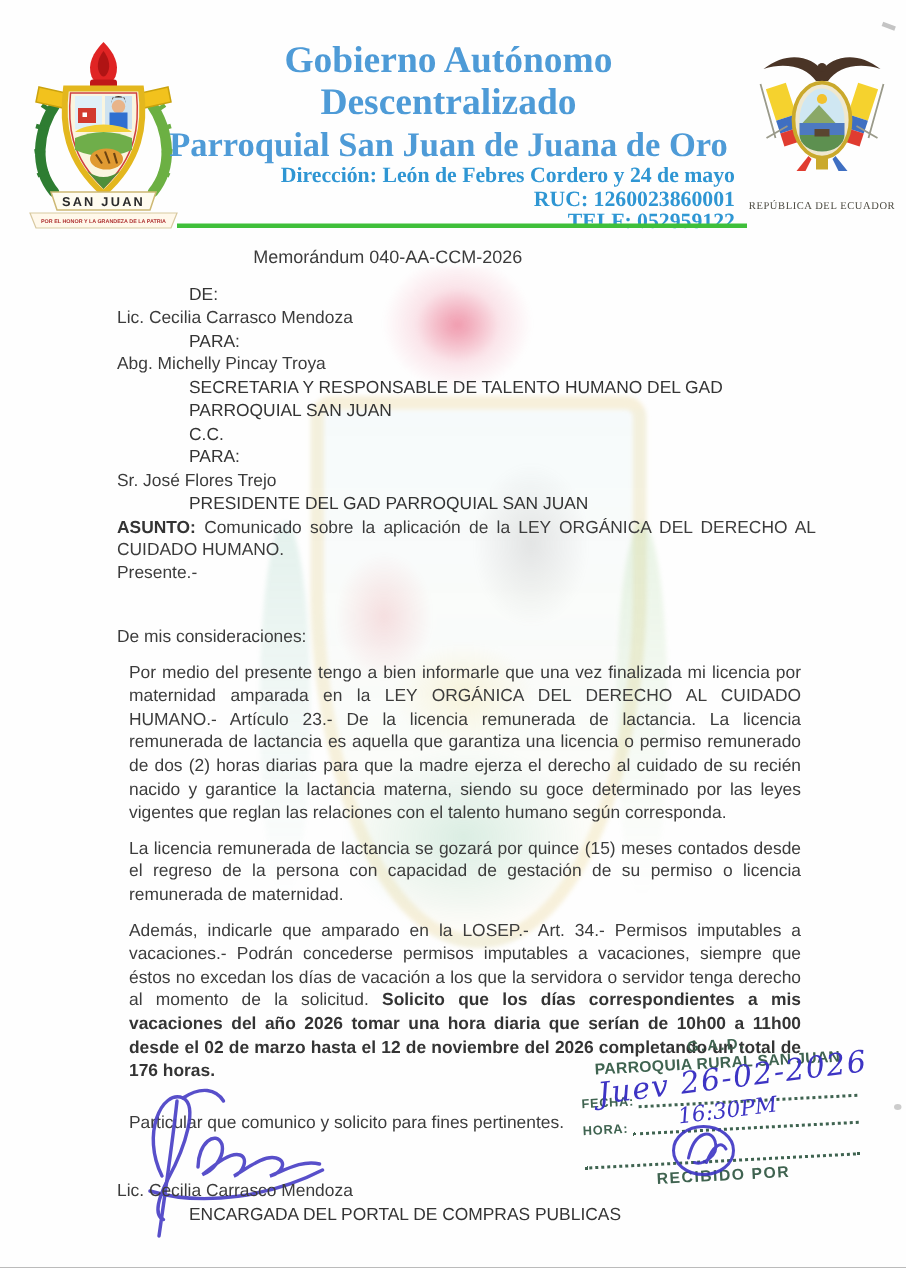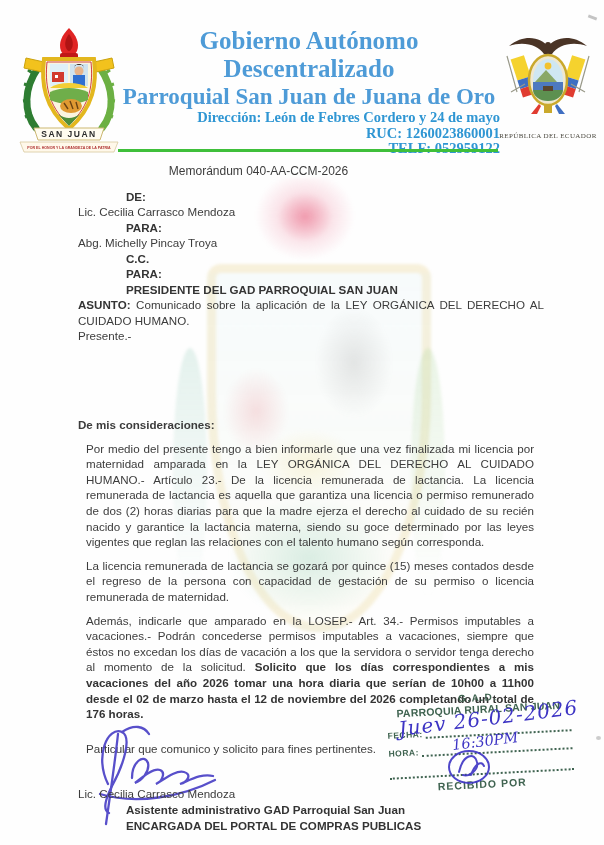--- a/index.html
+++ b/index.html
@@ -28,36 +28,36 @@
     background:radial-gradient(ellipse,rgba(120,195,165,.25),rgba(120,195,165,0) 72%);}
   .wm-branch-l{position:absolute;left:8px;top:170px;width:34px;height:250px;
     background:linear-gradient(rgba(110,185,160,.18),rgba(110,185,160,0));border-radius:50%;}
   .wm-branch-r{position:absolute;left:246px;top:170px;width:34px;height:250px;
     background:linear-gradient(rgba(140,200,120,.18),rgba(140,200,120,0));border-radius:50%;}
   
   .seal-left{position:absolute;left:14px;top:26px;width:110px;height:132px;}
   .seal-right{position:absolute;left:497px;top:30px;width:102px;text-align:center;}
   .seal-right-caption{margin-top:2px;font-family:"Liberation Serif",serif;font-size:7px;
     letter-spacing:.4px;color:#4c4a40;white-space:nowrap;}
-  .hdr{position:absolute;left:118px;top:27px;width:382px;text-align:center;
+  .hdr{position:absolute;left:108px;top:27px;width:382px;text-align:center;
     font-family:"Liberation Serif",serif;font-weight:bold;}
   .hdr-t1{font-size:25px;line-height:28px;color:#4e9bd7;}
   .hdr-t2{font-size:23px;line-height:27px;color:#4e9bd7;}
   .hdr-sub{font-size:14.5px;line-height:15.5px;color:#2f96d3;text-align:right;}
   .hdr-sub:first-of-type{margin-top:4px;}
   .green-line{position:absolute;left:118px;top:149px;width:380px;height:3px;background:#3fbf3a;}
   
   .memo-number{position:absolute;left:0;top:164px;width:517px;text-align:center;
     font-size:12px;color:#3c3c3c;}
   .address{position:absolute;left:78px;top:189px;width:466px;font-size:11.6px;line-height:15.45px;}
-  .address .b,.b{font-weight:bold;color:#343434;padding-left:48px;}
+  .address .b,.b{font-weight:normal;color:#343434;padding-left:48px;}
   .just{text-align:justify;}
   .body-block{position:absolute;left:78px;top:417px;width:464px;font-size:11.6px;line-height:15.6px;}
   .body-block p{margin:8px;text-align:justify;}
-  .salutation{margin:0 0 8px 0 !important;text-align:left !important;font-weight:bold;}
+  .salutation{margin:0 0 8px 0 !important;text-align:left !important;}
   .closing{margin-top:19px !important;text-align:left !important;}
   strong{font-weight:bold;color:#343434;}
   
   .sig-svg{position:absolute;left:78px;top:720px;}
   .sig-block{position:absolute;left:78px;top:786px;font-size:11.6px;line-height:16.2px;}
   
   .stamp{position:absolute;left:388px;top:692px;width:184px;transform:rotate(-3deg);
     color:#3f6350;}
   .stamp-org1{text-align:center;font-size:10px;font-weight:bold;letter-spacing:1.5px;line-height:11px;}
   .stamp-org2{text-align:center;font-size:10.5px;font-weight:bold;letter-spacing:.2px;
@@ -176,22 +176,24 @@
     <div class="seal-right-caption">REPÚBLICA DEL ECUADOR</div>
   </div>
 
   <div class="memo-number">Memorándum 040-AA-CCM-2026</div>
 
   <div class="address">
     <div class="b">DE:</div>
     <div>Lic. Cecilia Carrasco Mendoza</div>
     <div class="b">PARA:</div>
     <div>Abg. Michelly Pincay Troya</div>
+    <div class="b">SECRETARIA Y RESPONSABLE DE TALENTO HUMANO DEL GAD PARROQUIAL SAN JUAN</div>
     <div class="b">C.C.</div>
     <div class="b">PARA:</div>
+    <div>Sr. José Flores Trejo</div>
     <div class="b">PRESIDENTE DEL GAD PARROQUIAL SAN JUAN</div>
     <div class="just"><strong>ASUNTO:</strong><span> Comunicado sobre la aplicación de la LEY ORGÁNICA DEL DERECHO AL CUIDADO HUMANO.</span></div>
     <div>Presente.-</div>
   </div>
 
   <div class="body-block">
     <p class="salutation">De mis consideraciones:</p>
     <p>Por medio del presente tengo a bien informarle que una vez finalizada mi licencia por maternidad amparada en la LEY ORGÁNICA DEL DERECHO AL CUIDADO HUMANO.- Artículo 23.- De la licencia remunerada de lactancia. La licencia remunerada de lactancia es aquella que garantiza una licencia o permiso remunerado de dos (2) horas diarias para que la madre ejerza el derecho al cuidado de su recién nacido y garantice la lactancia materna, siendo su goce determinado por las leyes vigentes que reglan las relaciones con el talento humano según corresponda.</p>
     <p>La licencia remunerada de lactancia se gozará por quince (15) meses contados desde el regreso de la persona con capacidad de gestación de su permiso o licencia remunerada de maternidad.</p>
     <p><span>Además, indicarle que amparado en la LOSEP.- Art. 34.- Permisos imputables a vacaciones.- Podrán concederse permisos imputables a vacaciones, siempre que éstos no excedan los días de vacación a los que la servidora o servidor tenga derecho al momento de la solicitud. </span><strong>Solicito que los días correspondientes a mis vacaciones del año 2026 tomar una hora diaria que serían de 10h00 a 11h00 desde el 02 de marzo hasta el 12 de noviembre del 2026 completando un total de 176 horas.</strong></p>
@@ -203,21 +205,20 @@
       <path d="M30,64 C16,36 30,6 44,12 C54,17 46,44 34,66 C28,78 24,90 31,93"></path>
       <path d="M40,14 C37,42 32,76 28,104"></path>
       <path d="M44,12 C56,4 66,6 71,14"></path>
       <path d="M54,58 C54,42 66,33 70,43 C72,52 63,61 57,63 C67,55 76,48 82,50 C88,52 84,62 78,64 C88,58 98,50 106,52 C114,54 110,62 102,64 C112,60 124,53 135,56"></path>
       <path d="M22,74 C58,85 104,77 137,60"></path>
     </g>
   </svg>
 
   <div class="sig-block">
     <div>Lic. Cecilia Carrasco Mendoza</div>
-    <div class="b">Asistente administrativo GAD Parroquial San Juan</div>
     <div class="b">ENCARGADA DEL PORTAL DE COMPRAS PUBLICAS</div>
   </div>
 
   <div class="stamp">
     <div class="stamp-org1">G.A.D.</div>
     <div class="stamp-org2">PARROQUIA RURAL SAN JUAN</div>
     <div class="stamp-row">
       <span class="stamp-label">FECHA:</span>
       <span class="stamp-dots"></span>
     </div>

